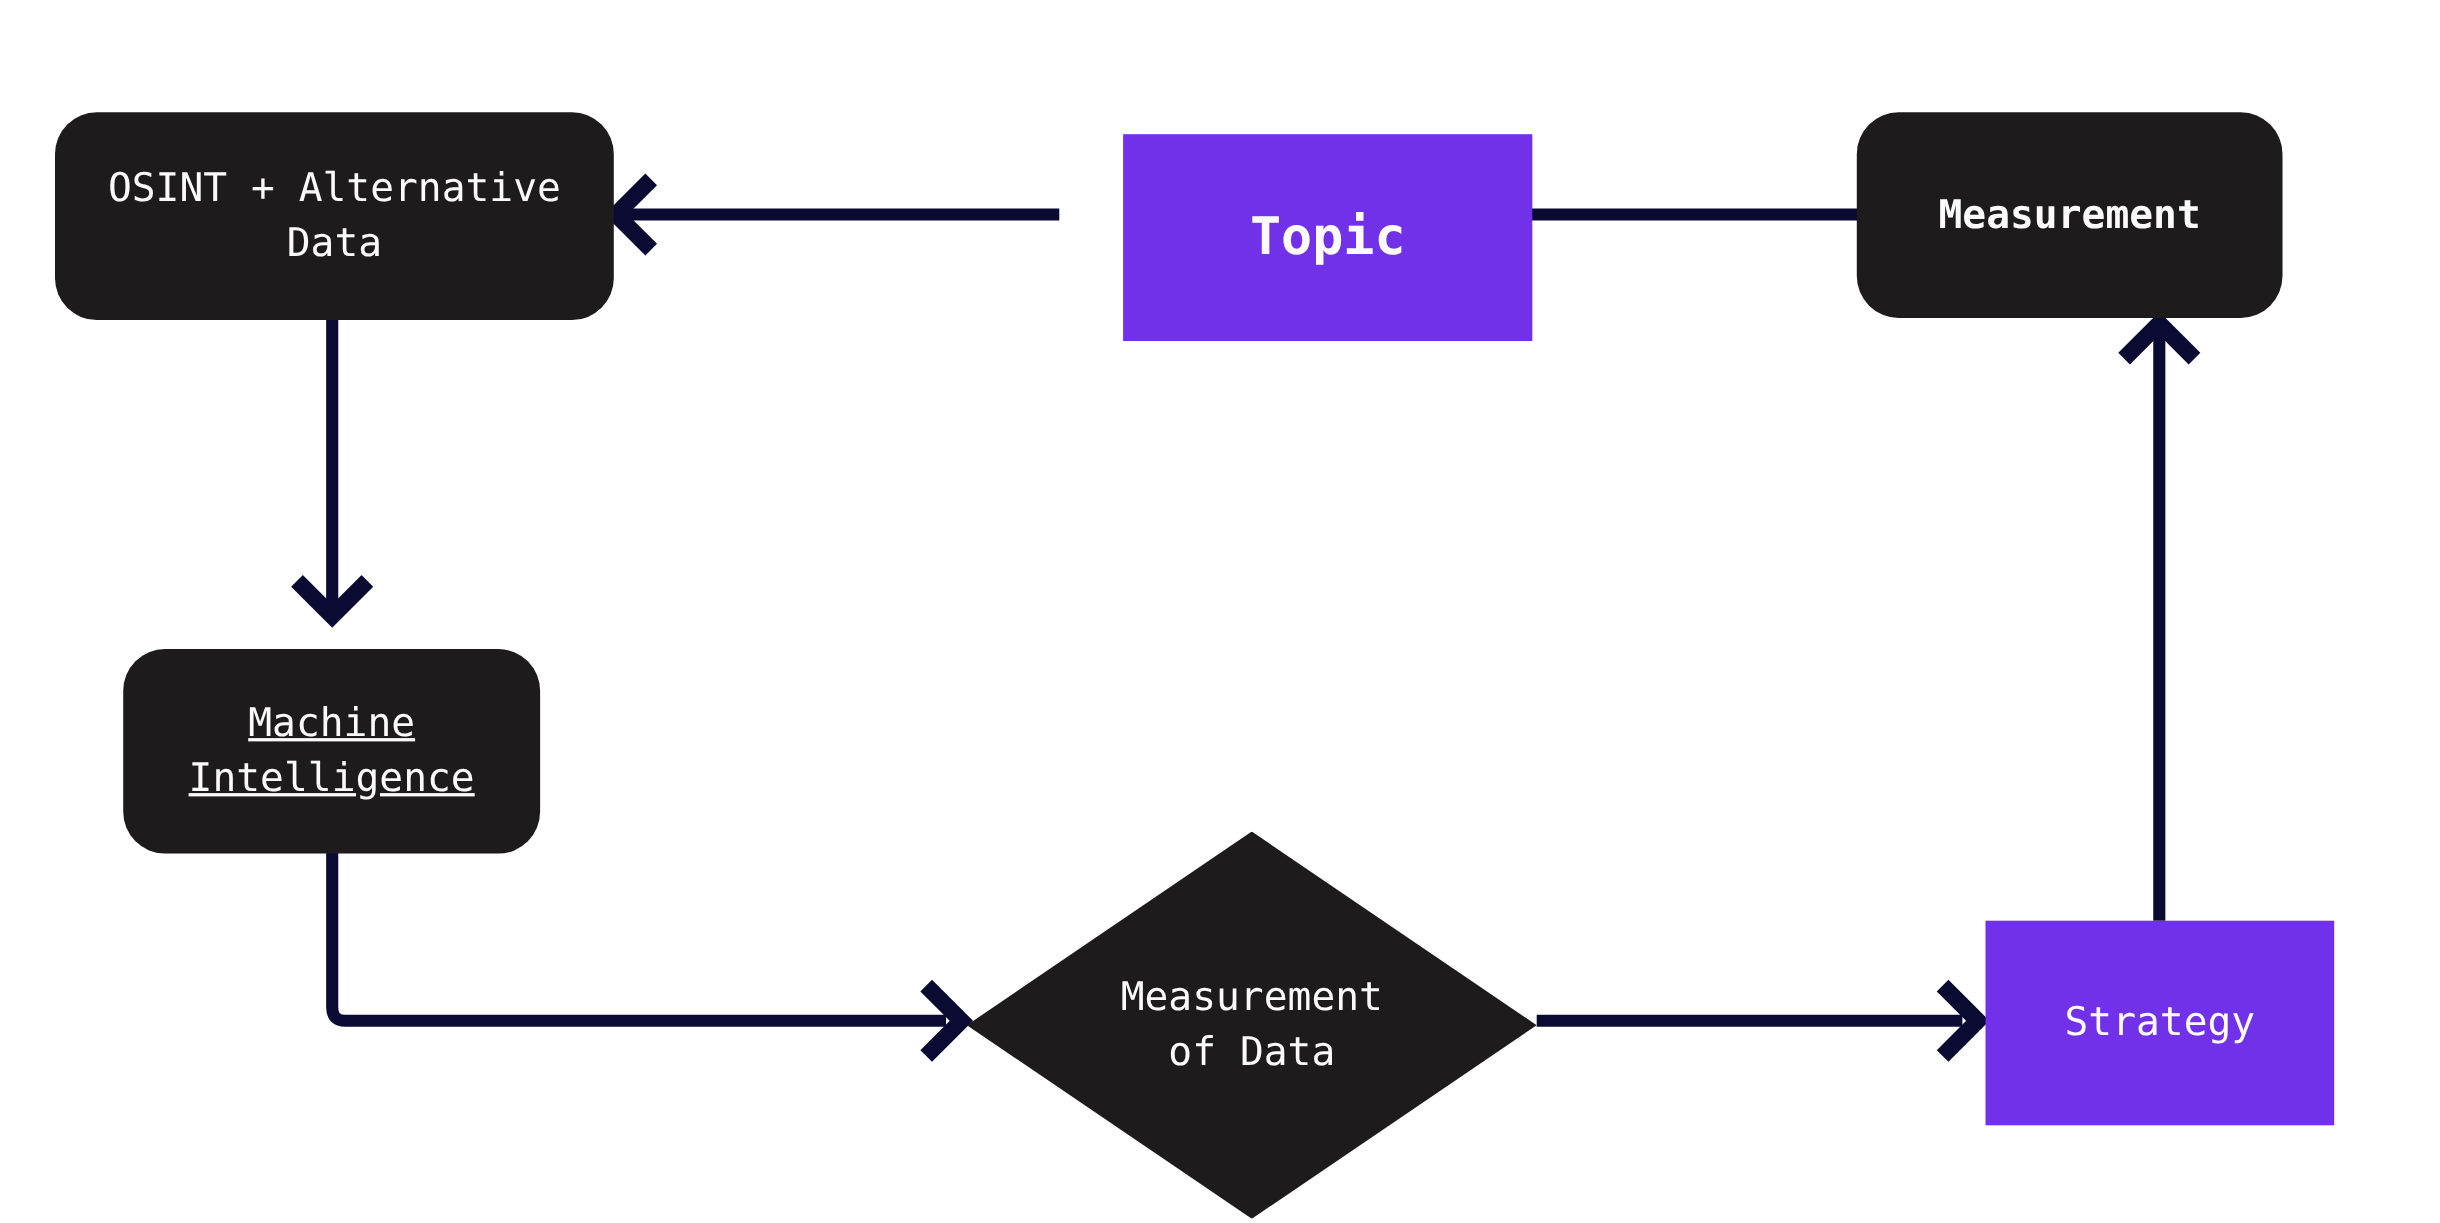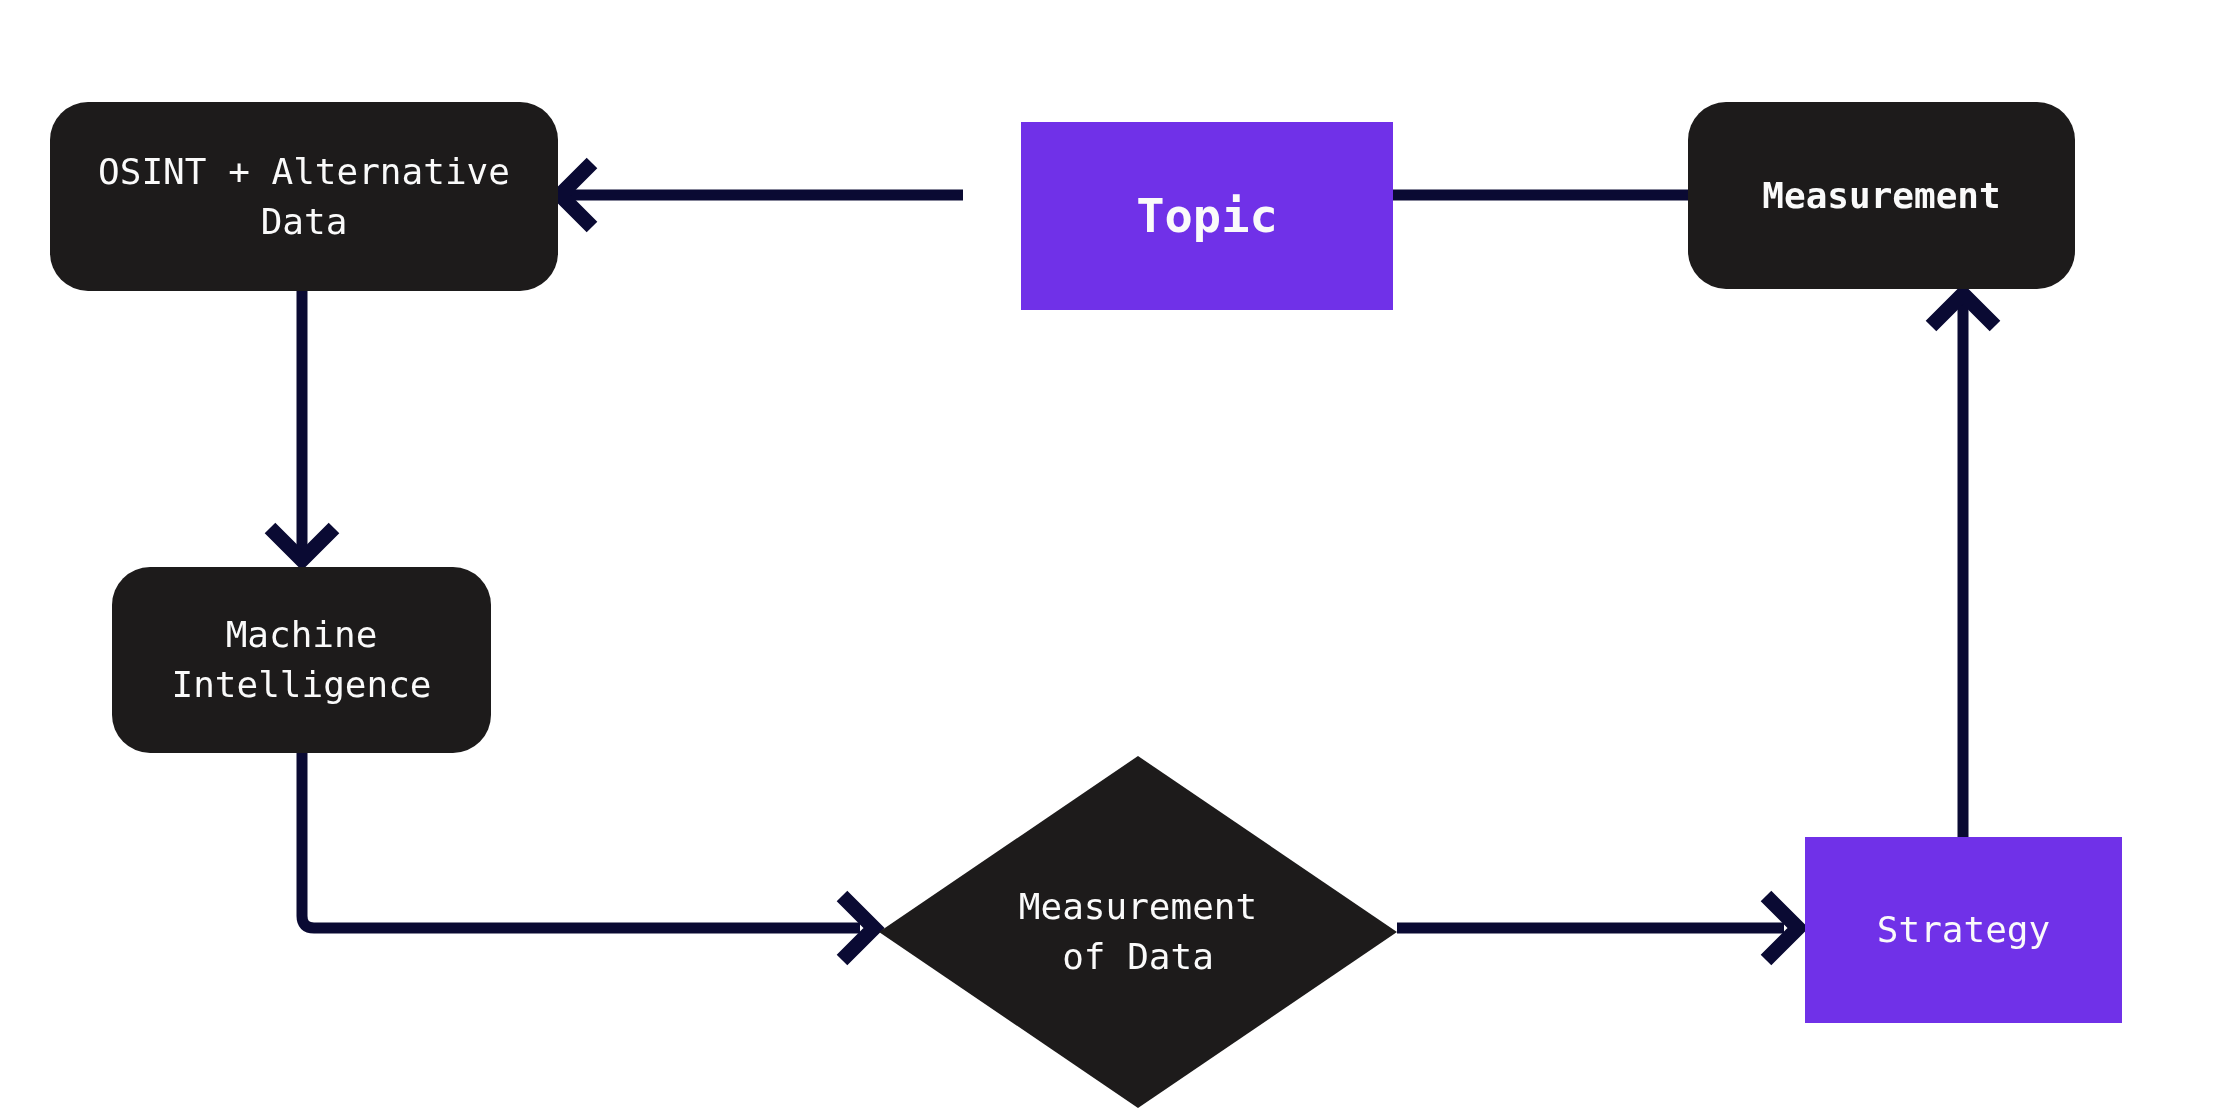--- a/index.html
+++ b/index.html
@@ -27,21 +27,21 @@
     display:flex;align-items:center;justify-content:center;
     color:var(--text);
     font-size:36px;line-height:1.38;
     text-align:center;
   }
   .node--dark{background:var(--node-dark);border-radius:38px;}
   .node--purple{background:var(--node-purple);border-radius:0;}
   .node--osint{left:50px;top:102px;width:508px;height:189px;padding:0 28px;}
   .node--topic{left:1021px;top:102px;width:372px;height:188px;font-size:47px;font-weight:bold;margin-top:20px;}
   .node--measurement{left:1688px;top:102px;width:387px;height:187px;font-weight:bold;}
-  .node--machine{left:112px;top:567px;width:379px;height:186px;padding:0 20px;}
+  .node--machine{left:112px;top:590px;width:379px;height:186px;padding:0 20px;text-decoration:underline;}
   .node--strategy{left:1805px;top:837px;width:317px;height:186px;text-align:right;}
   .node--diamond{
     left:879px;top:756px;width:518px;height:352px;
     background:var(--node-dark);border-radius:0;
     clip-path:polygon(50% 0%,100% 50%,50% 100%,0% 50%);
   }
   .node--diamond .node-label{display:inline-block;max-width:290px;}
   .node-label{display:inline-block;}
 </style>
 </head>

